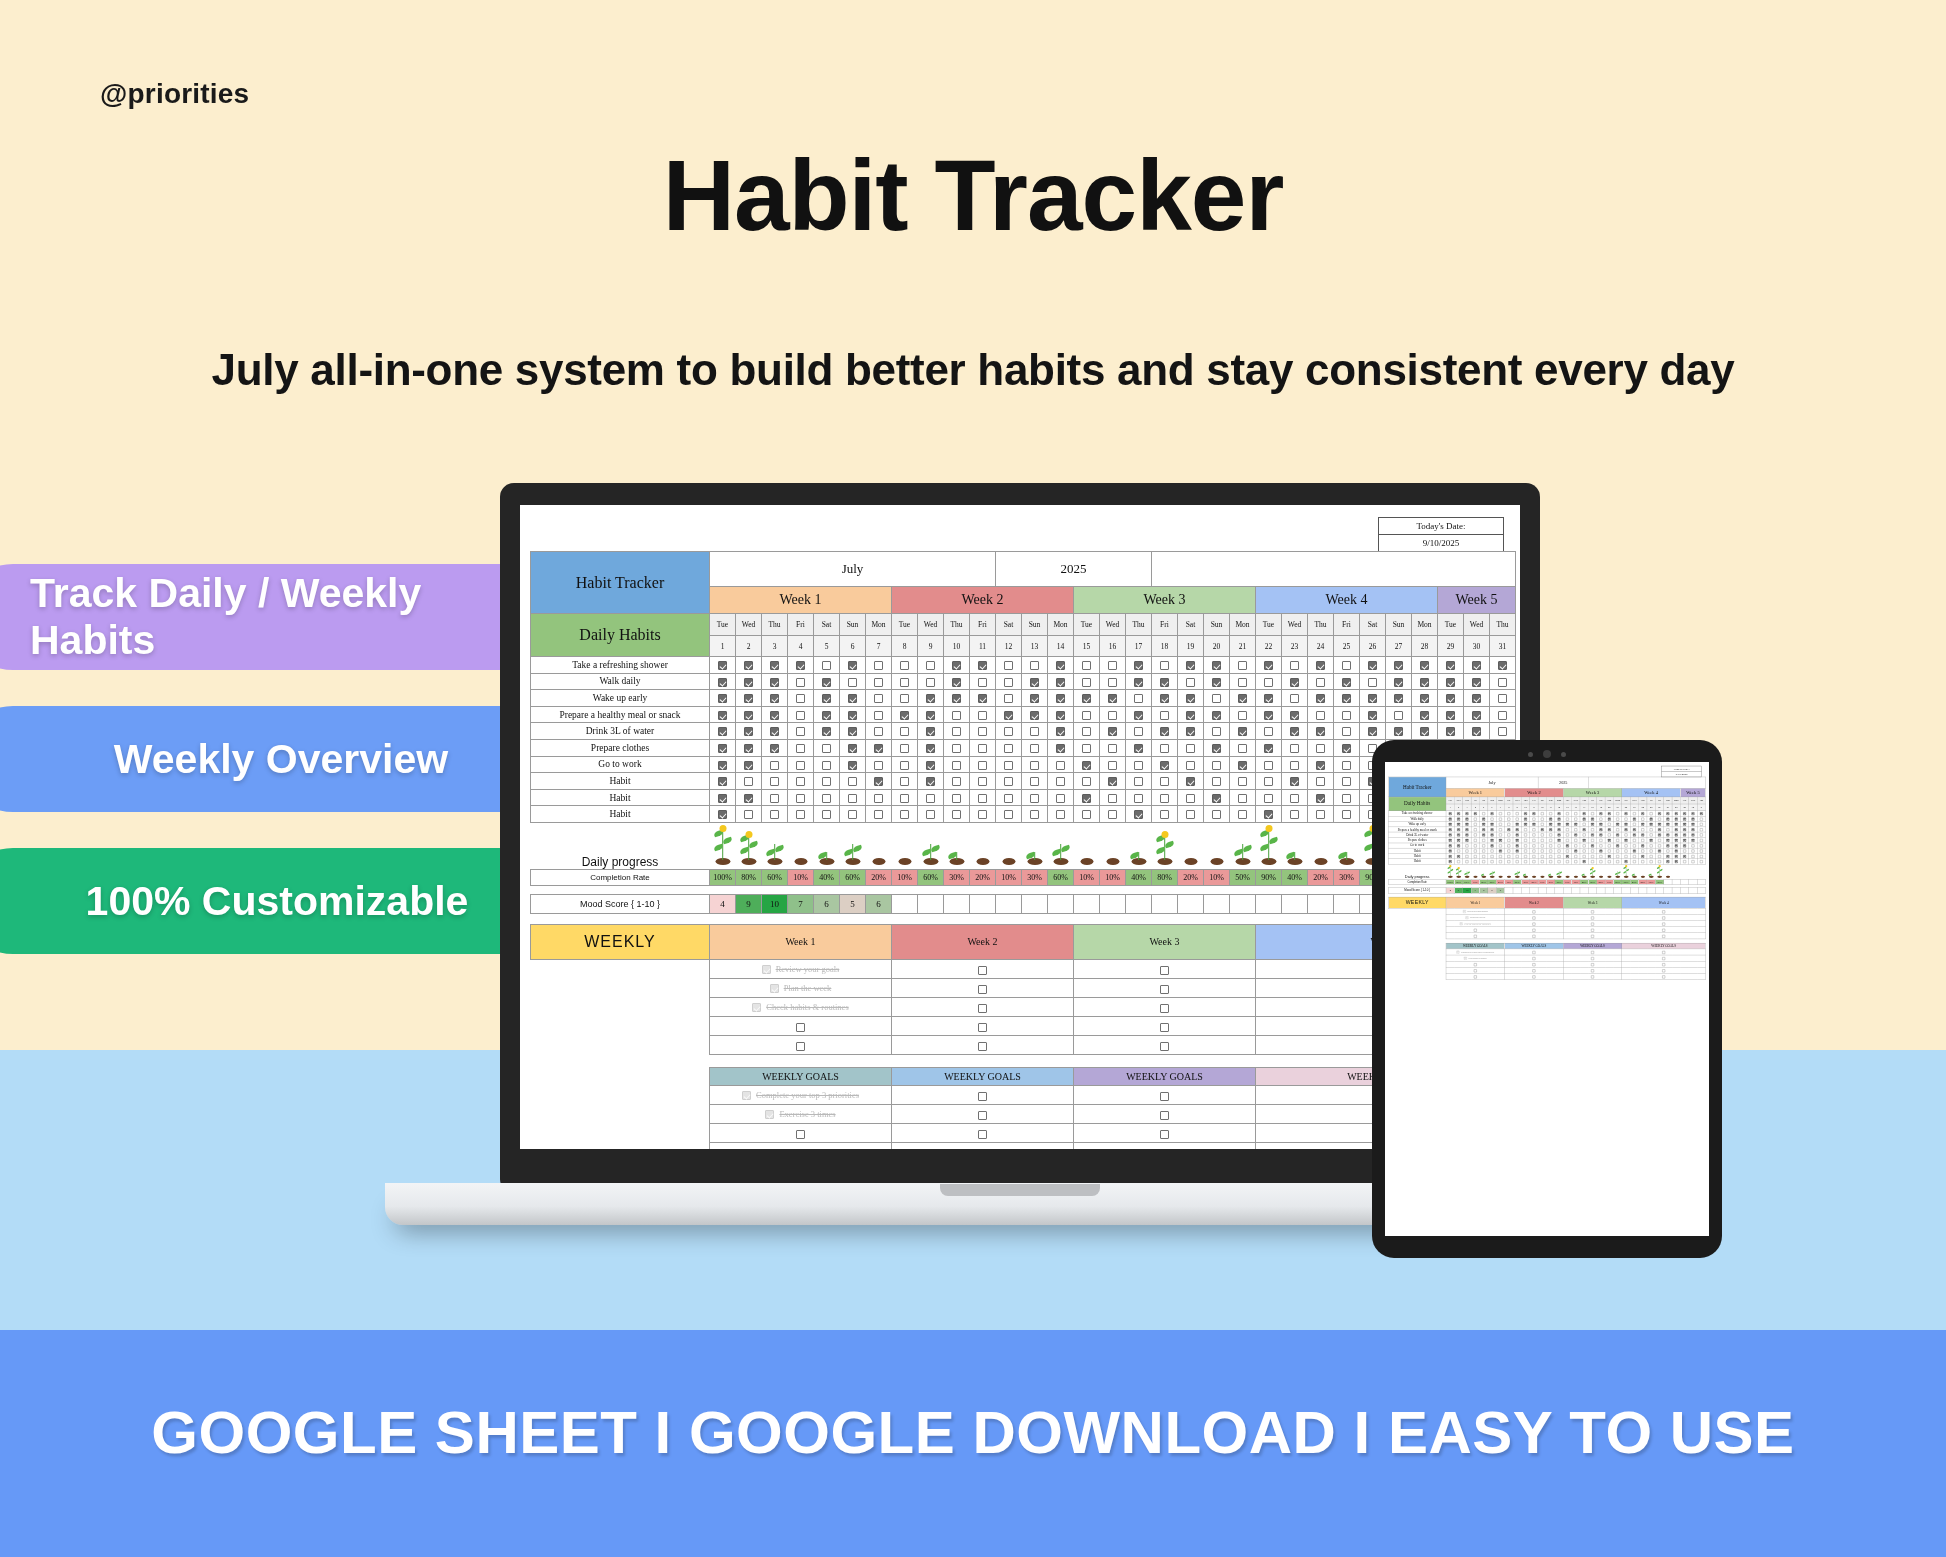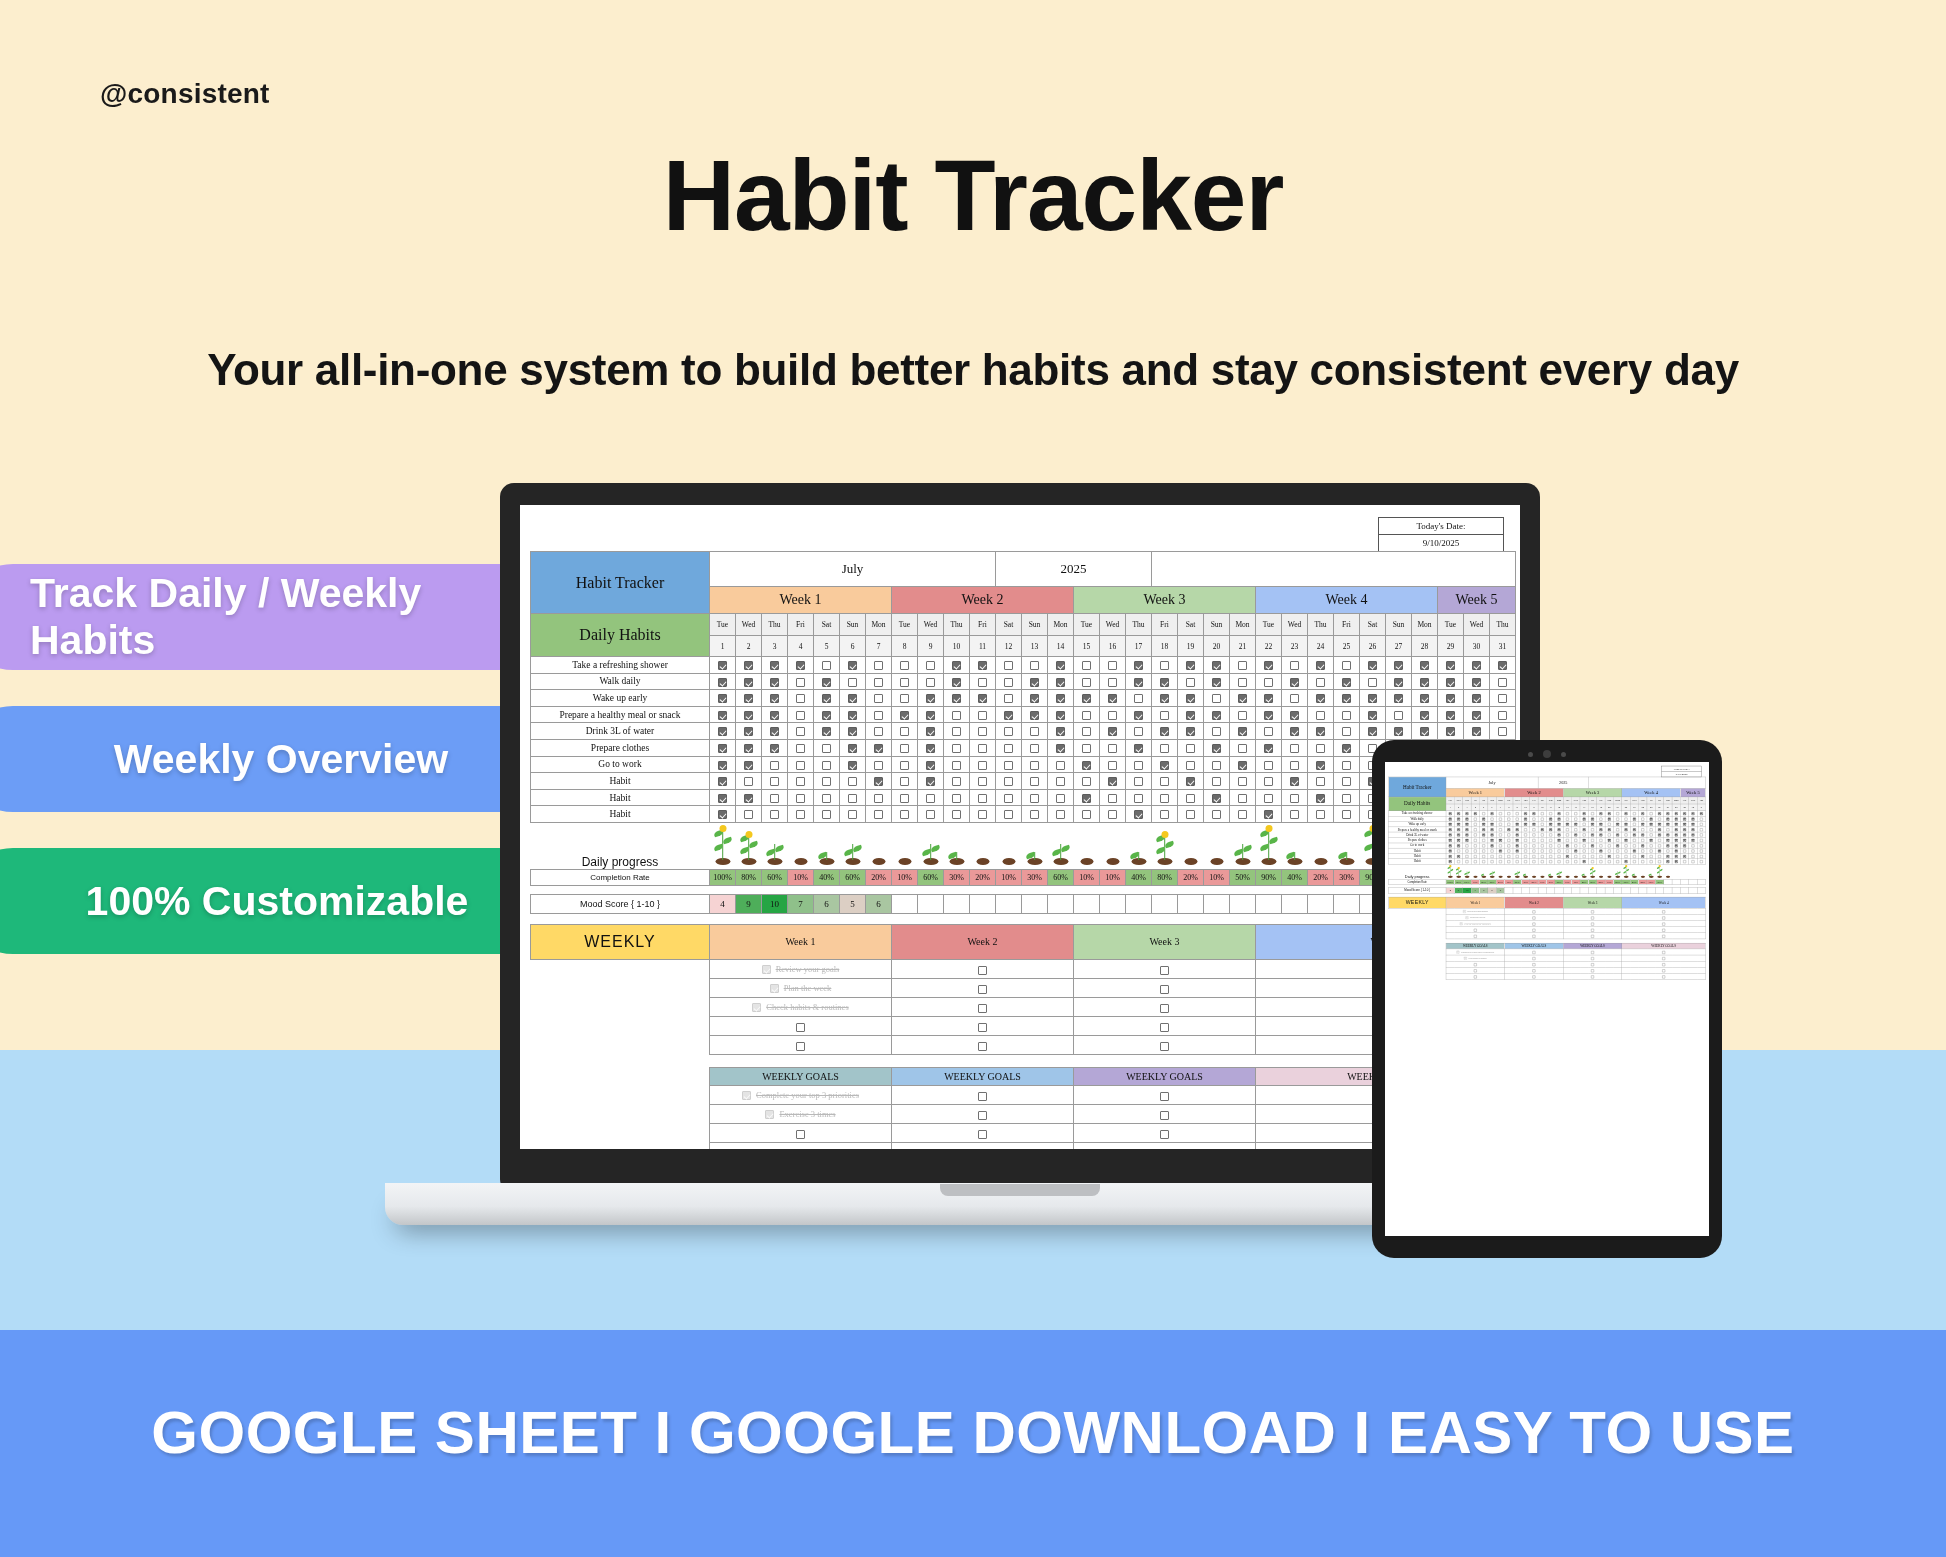--- a/index.html
+++ b/index.html
@@ -108,23 +108,23 @@
   .sprout .stem{height:7px;}
   .seed .soil{width:13px;}
 </style>
 </head>
 <body>
 
 <div class="bg-cream"></div>
 <div class="bg-blue"></div>
 <div class="bg-banner"></div>
 
-<div class="handle">@consistent</div>
+<div class="handle">@priorities</div>
 <div class="title">Habit Tracker</div>
-<div class="subtitle">Your all-in-one system to build better habits and stay consistent every day</div>
+<div class="subtitle">July all-in-one system to build better habits and stay consistent every day</div>
 
 <div class="pill pill1">Track Daily / Weekly Habits</div>
 <div class="pill pill2">Weekly Overview</div>
 <div class="pill pill3">100% Customizable</div>
 
 <div class="laptop">
   <div class="lid"></div>
   <div class="screen">
     <div class="sheet" id="sheet-laptop">
         <div class="today">

